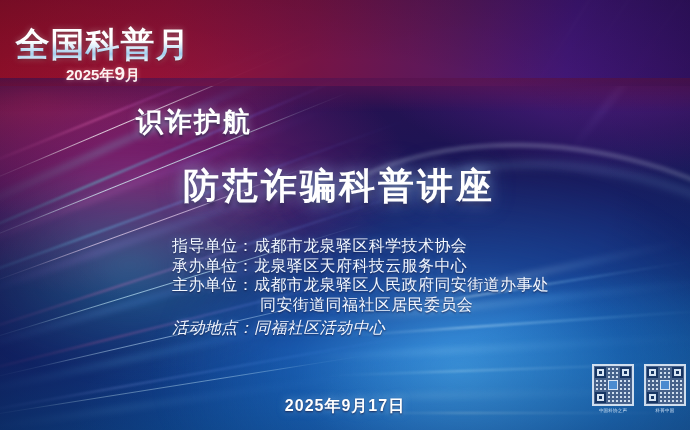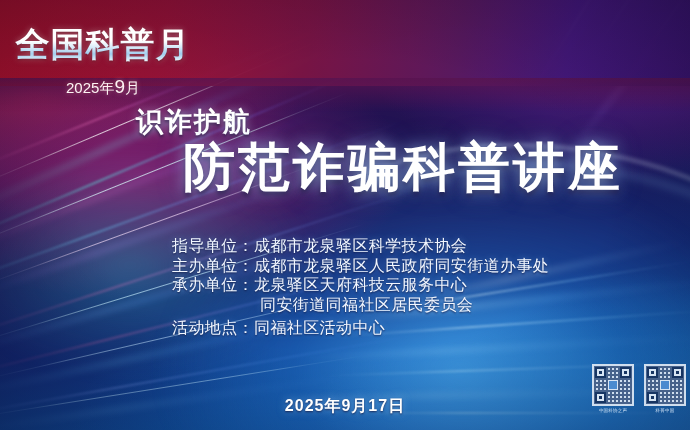--- a/index.html
+++ b/index.html
@@ -90,22 +90,22 @@
     font-weight:bold;
     letter-spacing:1px;
     background:linear-gradient(180deg,#ffffff 0%,#ffffff 42%,#cfe6f7 58%,#8fc4ea 76%,#ffffff 100%);
     -webkit-background-clip:text; background-clip:text;
     color:transparent;
     -webkit-text-fill-color:transparent;
     text-shadow:0 0 6px rgba(255,255,255,.35);
     filter:drop-shadow(0 1px 1px rgba(90,0,20,.8));
   }
   .kepu-sub {
-    margin-top:12px;
-    font-size:15px; line-height:24px; font-weight:normal;
+    margin-top:2px;
+    font-size:15px; line-height:17px; font-weight:bold;
     color:#fdf3f3;
     letter-spacing:0px;
     text-shadow:0 0 5px rgba(255,180,180,.5);
   }
   .kepu-sub .big { font-size:19px; }
 
   .slogan {
     position:absolute; left:212px; top:28px;
     font-size:25px; line-height:34px;
     font-weight:bold;
@@ -118,42 +118,42 @@
   
   .subtitle {
     position:absolute; left:136px; top:109px;
     font-size:27px; line-height:26px;
     font-weight:bold; letter-spacing:2px;
     color:#ffffff;
     text-shadow:0 0 10px rgba(200,230,255,.55), 0 2px 3px rgba(20,0,40,.8);
   }
 
   .main-title {
-    position:absolute; left:183px; top:137px;
-    font-size:52px; line-height:60px;
+    position:absolute; left:183px; top:156px;
+    font-size:36px; line-height:60px;
     font-weight:bold; letter-spacing:3px;
     color:#ffffff;
     text-shadow:
       0 0 14px rgba(180,220,255,.6),
       0 0 28px rgba(120,180,255,.35),
       0 3px 5px rgba(15,0,40,.85);
     white-space:nowrap;
   }
 
   .info-block {
     position:absolute; left:172px; top:236px;
     font-size:16px; line-height:19.5px;
     color:#f2f7ff;
     letter-spacing:.4px;
     text-shadow:0 0 6px rgba(120,190,255,.45), 0 1px 2px rgba(10,10,50,.85);
     white-space:nowrap;
   }
   .info-line { }
   .info-line.indent { padding-left:88px; }
-  .info-line.gap { margin-top:4px; }
+  .info-line.gap { margin-top:4px;font-style:italic; }
 
   .event-date {
     position:absolute; left:0; right:0; top:395px;
     text-align:center;
     font-size:16px; line-height:22px;
     font-weight:bold;
     letter-spacing:1px;
     color:#ffffff;
     text-shadow:0 0 8px rgba(160,210,255,.55), 0 1px 2px rgba(10,10,50,.8);
   }
@@ -248,22 +248,22 @@
       <div class="kepu-main">全国科普月</div>
       <div class="kepu-sub"><span>2025</span><span>年</span><span class="big">9</span><span>月</span></div>
     </div>
   </div>
 
   <div class="subtitle">识诈护航</div>
   <div class="main-title">防范诈骗科普讲座</div>
 
   <div class="info-block" id="info-block">
       <div class="info-line">指导单位：成都市龙泉驿区科学技术协会</div>
+      <div class="info-line">承办单位：龙泉驿区天府科技云服务中心</div>
       <div class="info-line">主办单位：成都市龙泉驿区人民政府同安街道办事处</div>
-      <div class="info-line">承办单位：龙泉驿区天府科技云服务中心</div>
       <div class="info-line indent">同安街道同福社区居民委员会</div>
       <div class="info-line gap">活动地点：同福社区活动中心</div>
     </div>
 
   <div class="event-date">2025年9月17日</div>
 
   <div class="qr-group" id="qr-group">
       <div class="qr-item">
         <div class="qr-code">
           <div class="noise"></div>

